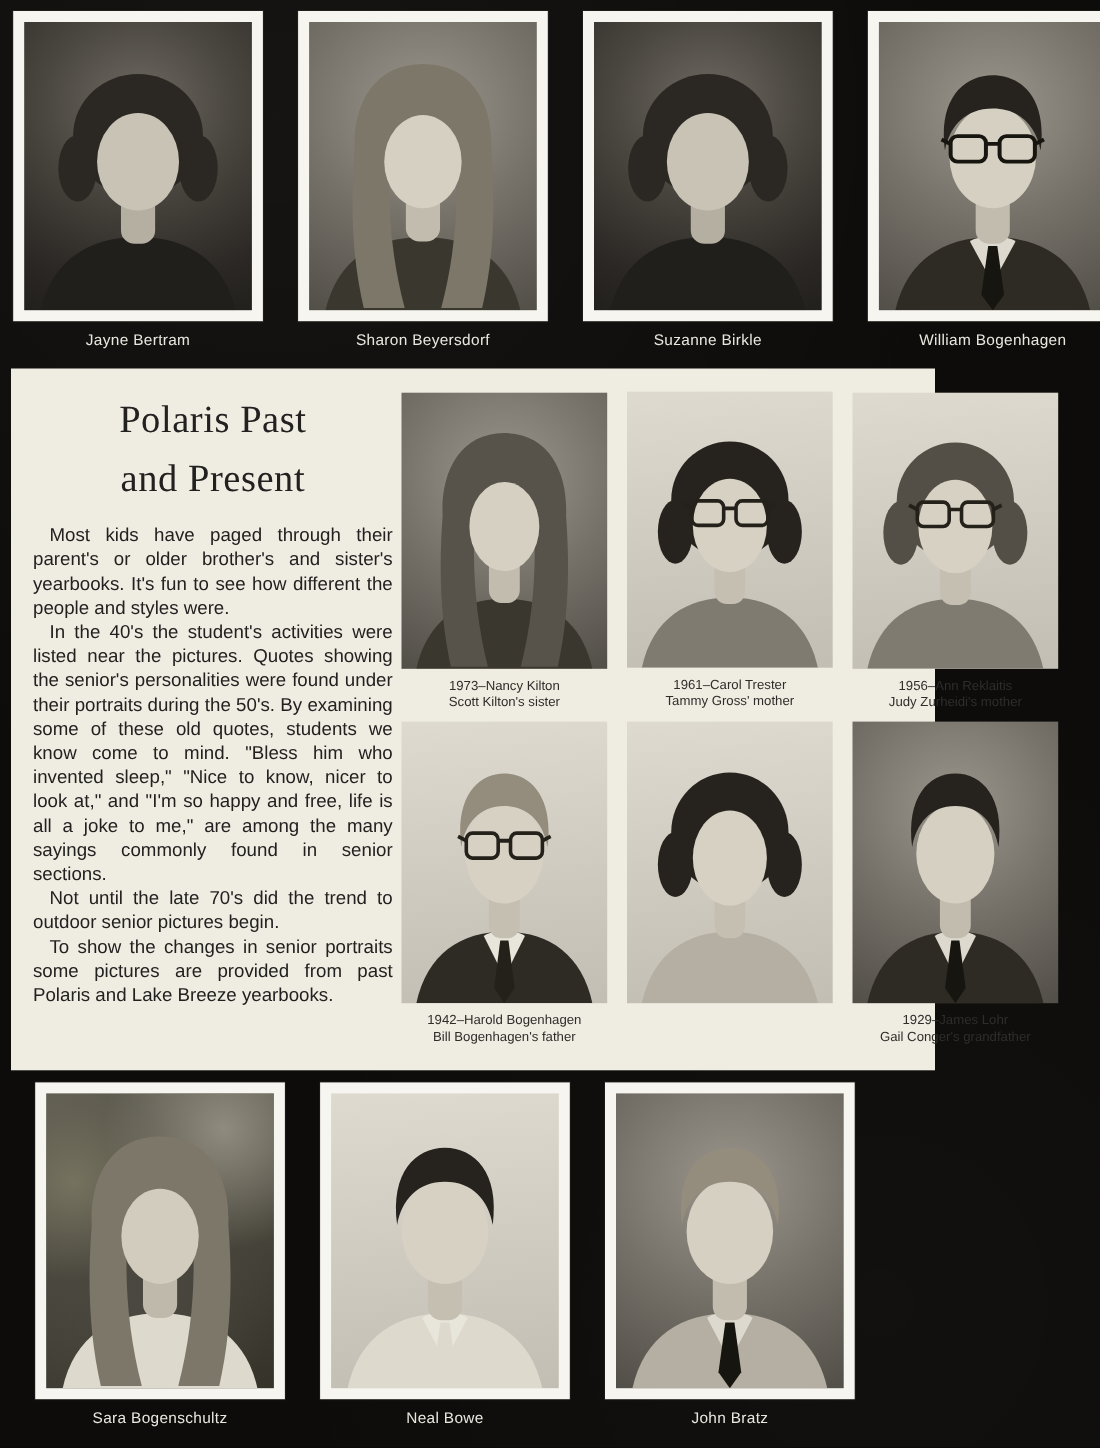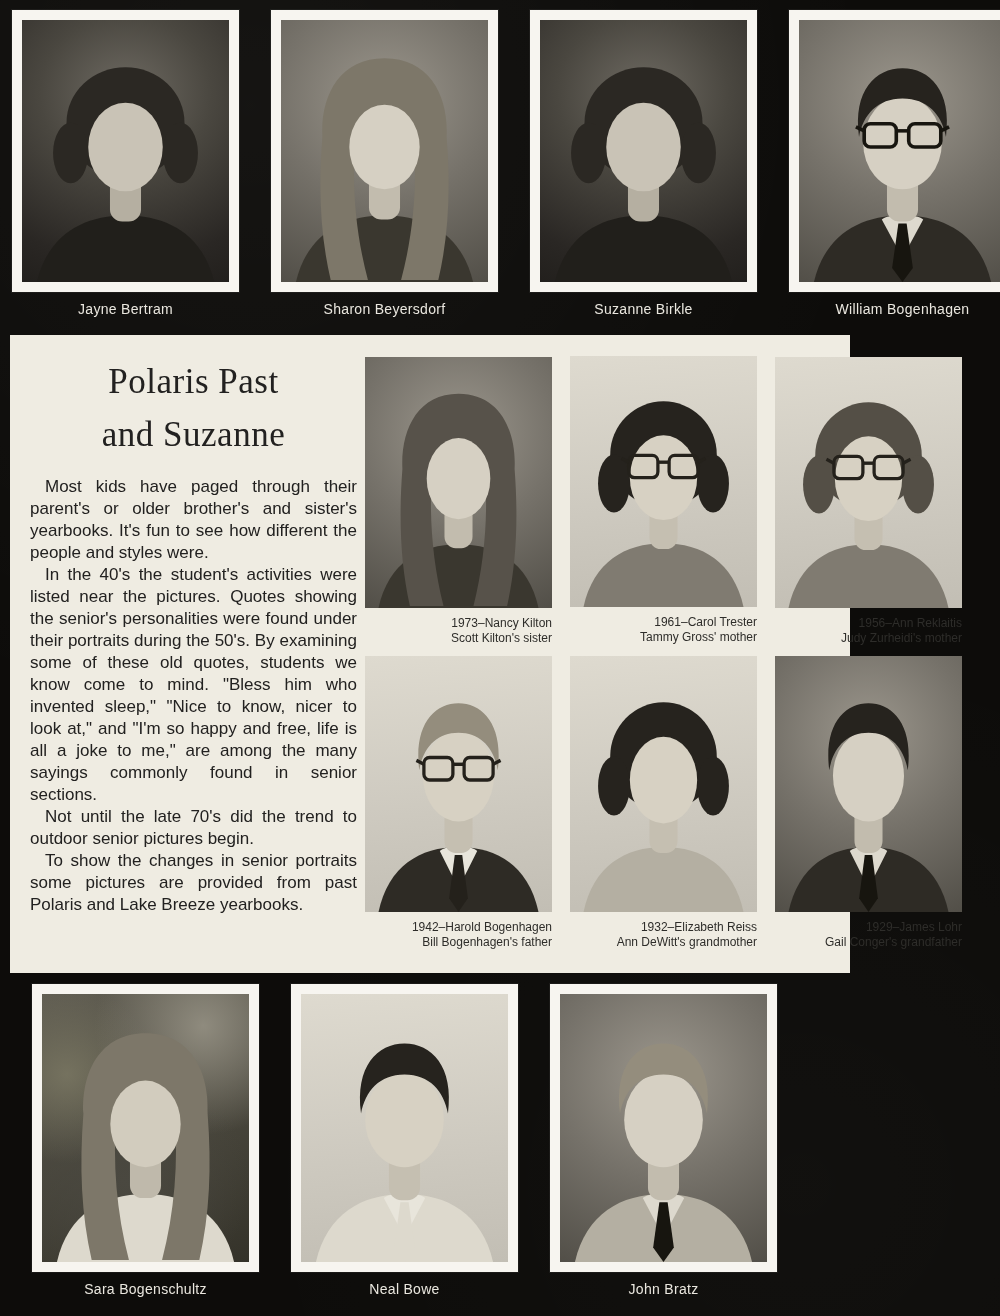--- a/index.html
+++ b/index.html
@@ -29,21 +29,21 @@
   .article { position:absolute; left:20px; top:12px; width:327px; color:#201f1d; }
   .article h1 { font-family:"Liberation Serif", serif; font-weight:normal; font-size:35px; line-height:53px; letter-spacing:.5px; text-align:center; margin:8px 0 15px; color:#222120; }
   .article h1 span { display:block; }
   .article p { margin:0; font-size:17px; line-height:22px; text-align:justify; text-indent:15px; color:#222120; }
 
   .hist { position:absolute; width:187px; }
   .hist .photo { height:251px; }
   .hist.r2 .photo { height:256px; }
   .h1c1 { left:355px; top:22px; } .h1c2 { left:560px; top:21px; } .h1c3 { left:765px; top:22px; }
   .h2c1 { left:355px; top:321px; } .h2c2 { left:560px; top:321px; } .h2c3 { left:765px; top:321px; }
-  .hist figcaption { margin-top:8px; text-align:right; font-size:12px; line-height:15px; color:#2e2d2a; }
+  .hist figcaption { margin-top:8px; text-align:center; font-size:12px; line-height:15px; color:#2e2d2a; }
   .hist figcaption span { display:block; }
 
   
   .t-dark {
     --pbg: radial-gradient(ellipse 130% 95% at 50% 28%, #6e6a62 0%, #4a4740 32%, #2a2724 68%, #1b1916 100%);
     --skin:#c9c3b6; --skin2:#b5afa1; --hair:#2b2823; --suit:#211f1b; --shirt:#ddd9ce; --tie:#17150f;
   }
   .t-mid {
     --pbg: radial-gradient(ellipse 130% 95% at 50% 30%, #9b968c 0%, #76726a 40%, #504d46 85%);
     --skin:#d6d0c3; --skin2:#c2bcae; --hair:#57524a; --suit:#3a372f; --shirt:#ddd9ce; --tie:#17150f;
@@ -147,21 +147,21 @@
         </div>
       </div>
       <figcaption class="senior-name">William Bogenhagen</figcaption>
     </figure>
   </section>
 
   <section class="paper">
     <div class="article">
       <h1>
         <span>Polaris Past</span>
-        <span>and Suzanne</span>
+        <span>and Present</span>
       </h1>
       <p>Most kids have paged through their parent's or older brother's and sister's yearbooks. It's fun to see how different the people and styles were.</p>
       <p>In the 40's the student's activities were listed near the pictures. Quotes showing the senior's personalities were found under their portraits during the 50's. By examining some of these old quotes, students we know come to mind. "Bless him who invented sleep," "Nice to know, nicer to look at," and "I'm so happy and free, life is all a joke to me," are among the many sayings commonly found in senior sections.</p>
       <p>Not until the late 70's did the trend to outdoor senior pictures begin.</p>
       <p>To show the changes in senior portraits some pictures are provided from past Polaris and Lake Breeze yearbooks.</p>
     </div>
 
     <figure class="hist h1c1">
       <div class="photo t-mid">
         <svg viewBox="0 0 200 260" preserveAspectRatio="none">
@@ -209,24 +209,20 @@
         <span>1942–Harold Bogenhagen</span>
         <span>Bill Bogenhagen's father</span>
       </figcaption>
     </figure>
     <figure class="hist r2 h2c2">
       <div class="photo t-light hair-dark suit-light">
         <svg viewBox="0 0 200 260" preserveAspectRatio="none">
             <use href="#sil-curly"></use>
           </svg>
       </div>
-      <figcaption>
-        <span>1932–Elizabeth Reiss</span>
-        <span>Ann DeWitt's grandmother</span>
-      </figcaption>
     </figure>
     <figure class="hist r2 h2c3">
       <div class="photo t-mid hair-dark suit-dark">
         <svg viewBox="0 0 200 260" preserveAspectRatio="none">
             <use href="#sil-short"></use>
           </svg>
       </div>
       <figcaption>
         <span>1929–James Lohr</span>
         <span>Gail Conger's grandfather</span>

